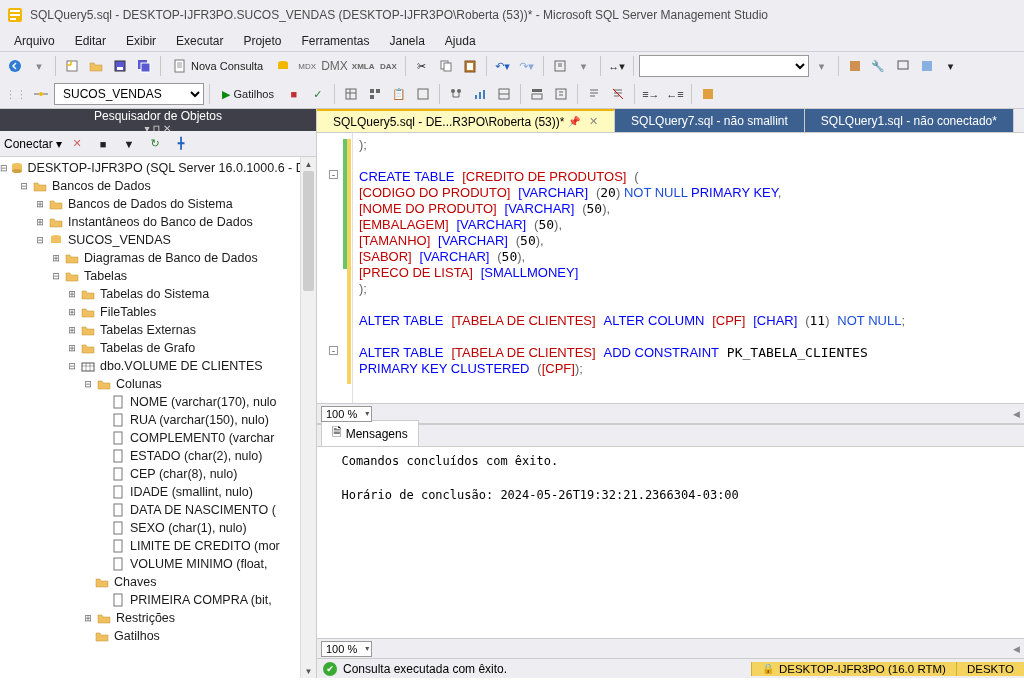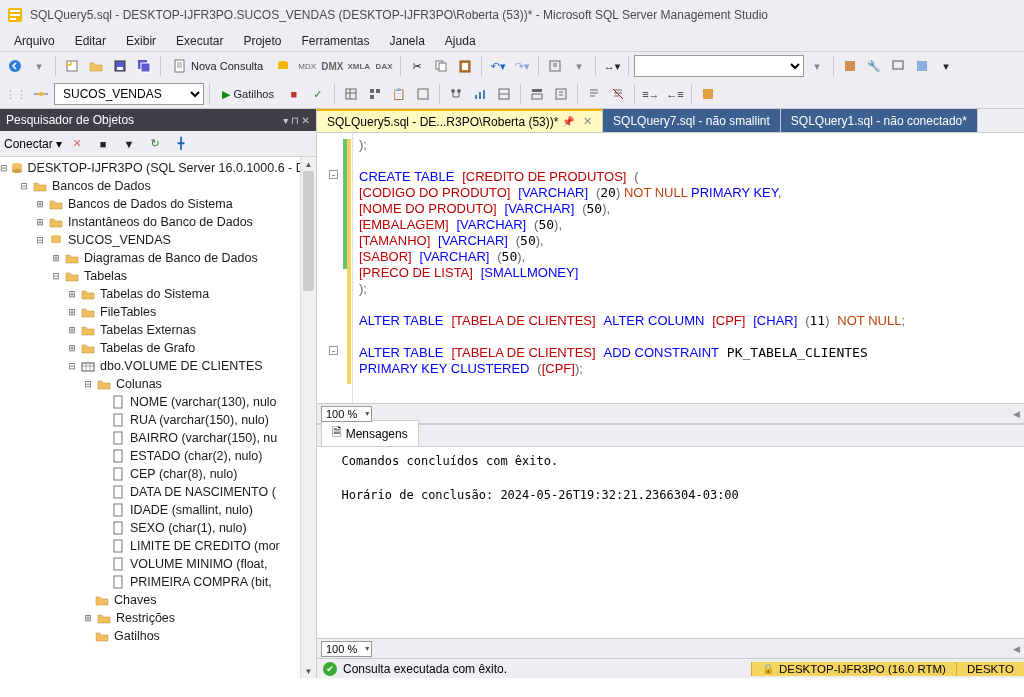--- a/index.html
+++ b/index.html
@@ -22,54 +22,54 @@
 .tb-combo { height: 22px; border: 1px solid #999; background: #fff; font-size: 12px; padding: 0 4px; }
 .tb-text-btn { padding: 0 6px; }
 .tb-green { color: #0a8a0a; font-size: 11px; }
 
 
 .main { display: flex; height: calc(697px - 30px - 22px - 56px - 20px); }
 .toolbars { }
 
 
 .left-panel { width: 317px; display: flex; flex-direction: column; border-right: 1px solid #cccccc; }
-.panel-header { height: 22px; background: #3f3f4a; color: #fff; font-size: 12px; display: flex; align-items: center; padding: 0 6px; justify-content: space-between; }
+.panel-header { height: 22px; background: #3f3f4a; color: #fff; font-size: 12px; display: flex; align-items: center; padding: 0 6px; justify-content: space-between; flex-direction: column; }
 .panel-header .ph-right { display: flex; gap: 6px; font-size: 10px; color: #ccc; }
 .panel-toolbar { height: 26px; background: #eeedf2; display: flex; align-items: center; padding: 0 4px; border-bottom: 1px solid #d0d0d0; font-size: 12px; gap: 4px; }
 .tree-wrap { flex: 1; overflow: hidden; position: relative; background: #fff; }
 .tree { font-size: 12.5px; color: #1a1a1a; padding: 2px 0 0 0; line-height: 18px; overflow-y: auto; height: 100%; }
 .tree-node { white-space: nowrap; display: flex; align-items: center; height: 18px; padding-right: 4px;}
 .tree-node.sel { background: #cce8ff; outline: 1px solid #99ccff; }
 .t-ind { display: inline-block; }
 .t-tog { width: 12px; height: 12px; display: inline-flex; align-items:center; justify-content:center; font-size:9px; color:#666; margin-right: 2px; }
 .t-ico { width: 16px; height: 14px; margin-right: 4px; display: inline-flex; align-items:center; justify-content:center;}
 .folder-ico { fill: #f0c060; stroke:#c09030; stroke-width:0.5;}
 .left-scrollbar { position:absolute; right:0; top:0; bottom:0; width:16px; background:#f0f0f0; border-left:1px solid #ddd;}
 .left-sb-thumb { position:absolute; left:2px; right:2px; top:14px; height:120px; background:#cdcdcd; border-radius:2px;}
 .left-sb-btn { position:absolute; left:0; right:0; height:14px; display:flex; align-items:center; justify-content:center; font-size:8px; color:#555;}
 
 
 .right-panel { flex: 1; display: flex; flex-direction: column; min-width:0;}
 .doc-tabs { height: 24px; background: #eeedf2; display: flex; border-bottom: 1px solid #ccc; }
-.doc-tab { display: flex; align-items: center; padding: 0 10px; font-size: 12px; border-right: 1px solid #ccc; position: relative; }
+.doc-tab { display: flex; align-items: center; padding: 0 16px; font-size: 12px; border-right: 1px solid #ccc; position: relative; }
 .doc-tab.active { background: #fffabf; border-top: 2px solid #f0b400; }
 .doc-tab.inactive { background: #3c6090; color: #fff; }
 .doc-tab .close-x { margin-left: 8px; font-size: 11px; color:#888;}
 .doc-tab .pin { margin-left:4px; font-size:10px; color:#888;}
 
 .editor-area { flex: 1; display: flex; flex-direction: column; min-height:0;}
 .editor { flex: 1; display: flex; min-height:0; position:relative;}
 .gutter { width: 36px; background: #fff; border-right: 1px solid #e0e0e0; position:relative;}
 .gutter-highlight { position:absolute; left:26px; width:4px; top:6px; height:130px; background:#6ac46a;}
 .gutter-highlight2 { position:absolute; left:30px; width:4px; top:6px; height:245px; background:#f4d35e;}
 .gutter-minus { position:absolute; left:12px; font-size:10px; color:#666; border:1px solid #999; width:9px; height:9px; line-height:7px; text-align:center; background:#fff;}
 .code { flex:1; padding: 4px 6px; font-family: Consolas, monospace; font-size: 13px; line-height: 16px; color: #000; white-space: pre; overflow:hidden;}
 .kw-blue { color: #0000ff; }
 .kw-red { color: #c00000; }
-.kw-gray { color: #c2410c; }
+.kw-gray { color: #1d4ed8; }
 .punct { color: #666; }
 
 .zoom-bar { height: 20px; background: #eeedf2; border-top: 1px solid #ccc; display:flex; align-items:center; padding: 0 4px; font-size:11px; gap:4px;}
 .zoom-combo { border:1px solid #999; background:#fff; padding: 0 14px 0 4px; height:16px; display:inline-flex; align-items:center; position:relative;}
 .zoom-combo::after { content:"▾"; font-size:8px; position:absolute; right:2px; color:#555;}
 
 .messages-panel { height: 235px; display:flex; flex-direction:column; border-top:2px solid #ccc;}
 .msg-tabs { height: 22px; background:#eeedf2; display:flex; align-items:flex-end; border-bottom:1px solid #ccc; padding-left:4px;}
 .msg-tab { background:#fff; border:1px solid #ccc; border-bottom:none; padding:2px 10px; font-size:12px; display:flex; align-items:center; gap:4px;}
 .msg-body { flex:1; padding:6px 10px; font-family: Consolas, monospace; font-size:12px; line-height:17px; color:#000; background:#fff; white-space:pre;}
@@ -152,21 +152,21 @@
         </svg>
         <span>Nova Consulta</span>
       </span>
     <span class="tb-btn">
         <svg width="14" height="14">
           <ellipse cx="7" cy="4" rx="5" ry="2" fill="#f2b800"></ellipse>
           <rect x="2" y="4" width="10" height="6" fill="#f2b800"></rect>
         </svg>
       </span>
     <span class="tb-btn" style="font-size:8px;font-weight:normal;color:#666">MDX</span>
-    <span class="tb-btn" style="font-size:10px;font-weight:bold;color:#666">DMX</span>
+    <span class="tb-btn" style="font-size:12px;font-weight:normal;color:#666">DMX</span>
     <span class="tb-btn" style="font-size:8px;font-weight:bold;color:#666">XMLA</span>
     <span class="tb-btn" style="font-size:8px;font-weight:bold;color:#666">DAX</span>
     <span class="tb-sep"></span>
     <span class="tb-btn">✂</span>
     <span class="tb-btn">
         <svg width="12" height="12">
           <rect x="1" y="1" width="7" height="8" fill="#fff" stroke="#777"></rect>
           <rect x="4" y="3" width="7" height="8" fill="#fff" stroke="#777"></rect>
         </svg>
       </span>
@@ -455,39 +455,39 @@
             </span>
             <span>Colunas</span>
           </div>
         <div class="tree-node">
             <span class="t-ind" style="width:110px"></span>
             <span class="t-ico">
               <svg width="12" height="14">
                 <rect x="2" y="1" width="8" height="12" fill="#fff" stroke="#777"></rect>
               </svg>
             </span>
-            <span>NOME (varchar(130), nulo</span>
+            <span>NOME (varchar(170), nulo</span>
           </div>
         <div class="tree-node">
             <span class="t-ind" style="width:110px"></span>
             <span class="t-ico">
               <svg width="12" height="14">
                 <rect x="2" y="1" width="8" height="12" fill="#fff" stroke="#777"></rect>
               </svg>
             </span>
             <span>RUA (varchar(150), nulo)</span>
           </div>
         <div class="tree-node">
             <span class="t-ind" style="width:110px"></span>
             <span class="t-ico">
               <svg width="12" height="14">
                 <rect x="2" y="1" width="8" height="12" fill="#fff" stroke="#777"></rect>
               </svg>
             </span>
-            <span>BAIRRO (varchar(150), nu</span>
+            <span>COMPLEMENT0 (varchar</span>
           </div>
         <div class="tree-node">
             <span class="t-ind" style="width:110px"></span>
             <span class="t-ico">
               <svg width="12" height="14">
                 <rect x="2" y="1" width="8" height="12" fill="#fff" stroke="#777"></rect>
               </svg>
             </span>
             <span>ESTADO (char(2), nulo)</span>
           </div>
@@ -500,38 +500,38 @@
             </span>
             <span>CEP (char(8), nulo)</span>
           </div>
         <div class="tree-node">
             <span class="t-ind" style="width:110px"></span>
             <span class="t-ico">
               <svg width="12" height="14">
                 <rect x="2" y="1" width="8" height="12" fill="#fff" stroke="#777"></rect>
               </svg>
             </span>
+            <span>IDADE (smallint, nulo)</span>
+          </div>
+        <div class="tree-node">
+            <span class="t-ind" style="width:110px"></span>
+            <span class="t-ico">
+              <svg width="12" height="14">
+                <rect x="2" y="1" width="8" height="12" fill="#fff" stroke="#777"></rect>
+              </svg>
+            </span>
             <span>DATA DE NASCIMENTO (</span>
           </div>
         <div class="tree-node">
             <span class="t-ind" style="width:110px"></span>
             <span class="t-ico">
               <svg width="12" height="14">
                 <rect x="2" y="1" width="8" height="12" fill="#fff" stroke="#777"></rect>
               </svg>
             </span>
-            <span>IDADE (smallint, nulo)</span>
-          </div>
-        <div class="tree-node">
-            <span class="t-ind" style="width:110px"></span>
-            <span class="t-ico">
-              <svg width="12" height="14">
-                <rect x="2" y="1" width="8" height="12" fill="#fff" stroke="#777"></rect>
-              </svg>
-            </span>
             <span>SEXO (char(1), nulo)</span>
           </div>
         <div class="tree-node">
             <span class="t-ind" style="width:110px"></span>
             <span class="t-ico">
               <svg width="12" height="14">
                 <rect x="2" y="1" width="8" height="12" fill="#fff" stroke="#777"></rect>
               </svg>
             </span>
             <span>LIMITE DE CREDITO (mor</span>
@@ -539,36 +539,36 @@
         <div class="tree-node">
             <span class="t-ind" style="width:110px"></span>
             <span class="t-ico">
               <svg width="12" height="14">
                 <rect x="2" y="1" width="8" height="12" fill="#fff" stroke="#777"></rect>
               </svg>
             </span>
             <span>VOLUME MINIMO (float,</span>
           </div>
         <div class="tree-node">
+            <span class="t-ind" style="width:94px"></span>
+            <span class="t-ico">
+              <svg width="14" height="11">
+                <path d="M1 2h4l1 2h7v6H1z" class="folder-ico"></path>
+              </svg>
+            </span>
+            <span>Chaves</span>
+          </div>
+        <div class="tree-node">
             <span class="t-ind" style="width:110px"></span>
             <span class="t-ico">
               <svg width="12" height="14">
                 <rect x="2" y="1" width="8" height="12" fill="#fff" stroke="#777"></rect>
               </svg>
             </span>
             <span>PRIMEIRA COMPRA (bit,</span>
-          </div>
-        <div class="tree-node">
-            <span class="t-ind" style="width:94px"></span>
-            <span class="t-ico">
-              <svg width="14" height="11">
-                <path d="M1 2h4l1 2h7v6H1z" class="folder-ico"></path>
-              </svg>
-            </span>
-            <span>Chaves</span>
           </div>
         <div class="tree-node">
             <span class="t-ind" style="width:82px"></span>
             <span class="t-tog">⊞</span>
             <span class="t-ico">
               <svg width="14" height="11">
                 <path d="M1 2h4l1 2h7v6H1z" class="folder-ico"></path>
               </svg>
             </span>
             <span>Restrições</span>

